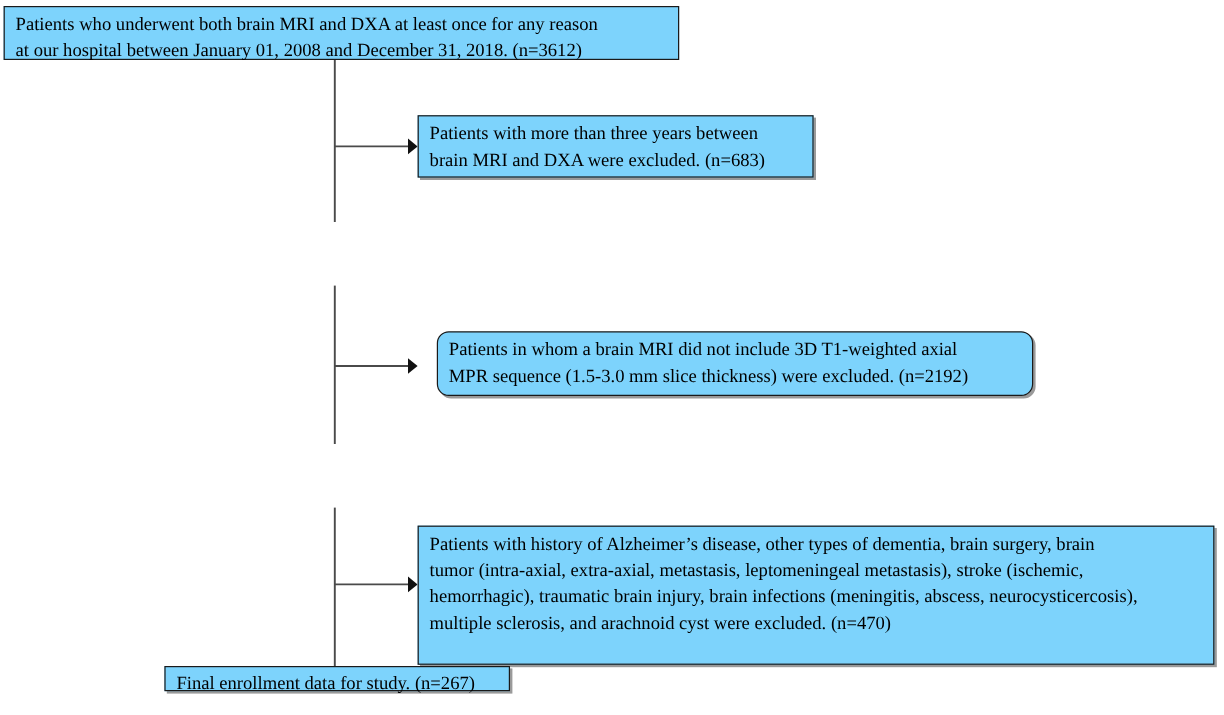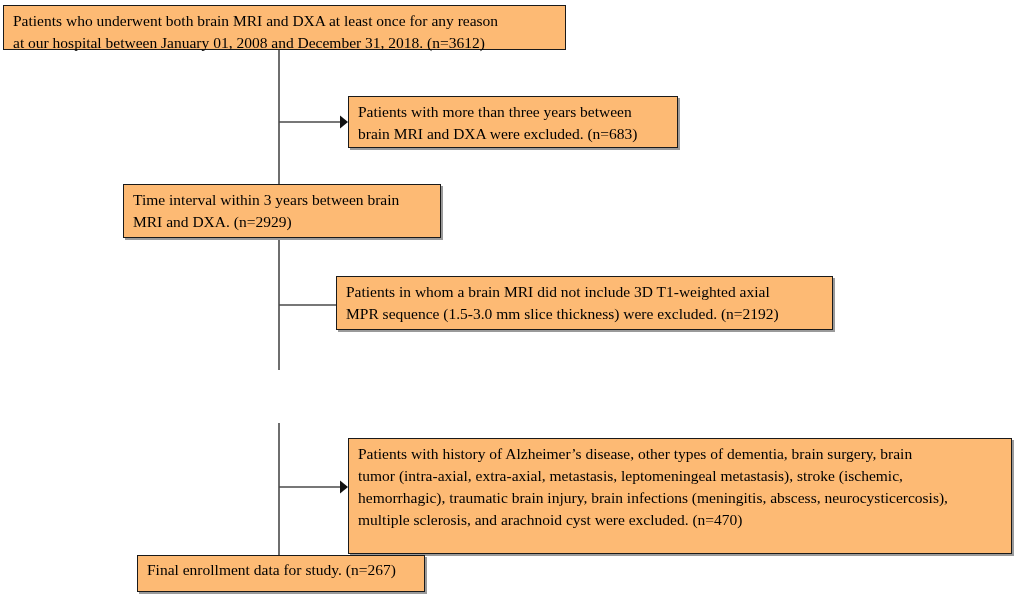--- a/index.html
+++ b/index.html
@@ -16,21 +16,21 @@
     position: relative;
     width: 1020px;
     height: 596px;
     background: #ffffff;
     overflow: hidden;
   }
   .node {
     position: absolute;
     box-sizing: border-box;
     border: 1.5px solid #1a1a1a;
-    background: #fdba74;
+    background: #7dd3fc;
     font-size: 15.5px;
     line-height: 1.42;
     padding: 4px 7px 4px 9px;
     color: #000000;
     white-space: pre-line;
   }
   .node.shadowed {
     box-shadow: 2px 2px 0 0 #9a9a9a;
   }
   #flowchart svg.connectors {
@@ -72,27 +72,25 @@
     <line class="conn-line" x1="279" y1="487" x2="340" y2="487"></line>
     <polygon class="conn-arrowhead" points="340,480.5 348,487 340,493.5"></polygon>
   </svg>
 
   <div class="node" style="left:3px; top:5px; width:563px; height:45px;">Patients who underwent both brain MRI and DXA at least once for any reason
 at our hospital between January 01, 2008 and December 31, 2018. (n=3612)</div>
 
   <div class="node shadowed" style="left:348px; top:96px; width:330px; height:52px;">Patients with more than three years between
 brain MRI and DXA were excluded. (n=683)</div>
 
-  <div class="node shadowed" style="left:123px; top:184px; width:318px; height:54px;">Time interval within 3 years between brain
-MRI and DXA. (n=2929)</div>
 
-  <div class="node shadowed" style="left:336px; top:276px; width:497px; height:54px;">Patients in whom a brain MRI did not include 3D T1-weighted axial
+  <div class="node shadowed" style="left:364px; top:276px; width:497px; height:54px;border-radius:10px;">Patients in whom a brain MRI did not include 3D T1-weighted axial
 MPR sequence (1.5-3.0 mm slice thickness) were excluded. (n=2192)</div>
 
 
   <div class="node shadowed" style="left:348px; top:438px; width:664px; height:116px;">Patients with history of Alzheimer’s disease, other types of dementia, brain surgery, brain
 tumor (intra-axial, extra-axial, metastasis, leptomeningeal metastasis), stroke (ischemic,
 hemorrhagic), traumatic brain injury, brain infections (meningitis, abscess, neurocysticercosis),
 multiple sclerosis, and arachnoid cyst were excluded. (n=470)</div>
 
-  <div class="node shadowed" style="left:137px; top:555px; width:288px; height:37px; padding-top:3px;">Final enrollment data for study. (n=267)</div>
+  <div class="node shadowed" style="left:137px; top:555px; width:288px; height:21px; padding-top:3px;">Final enrollment data for study. (n=267)</div>
 
 </div>
 
 </body></html>

